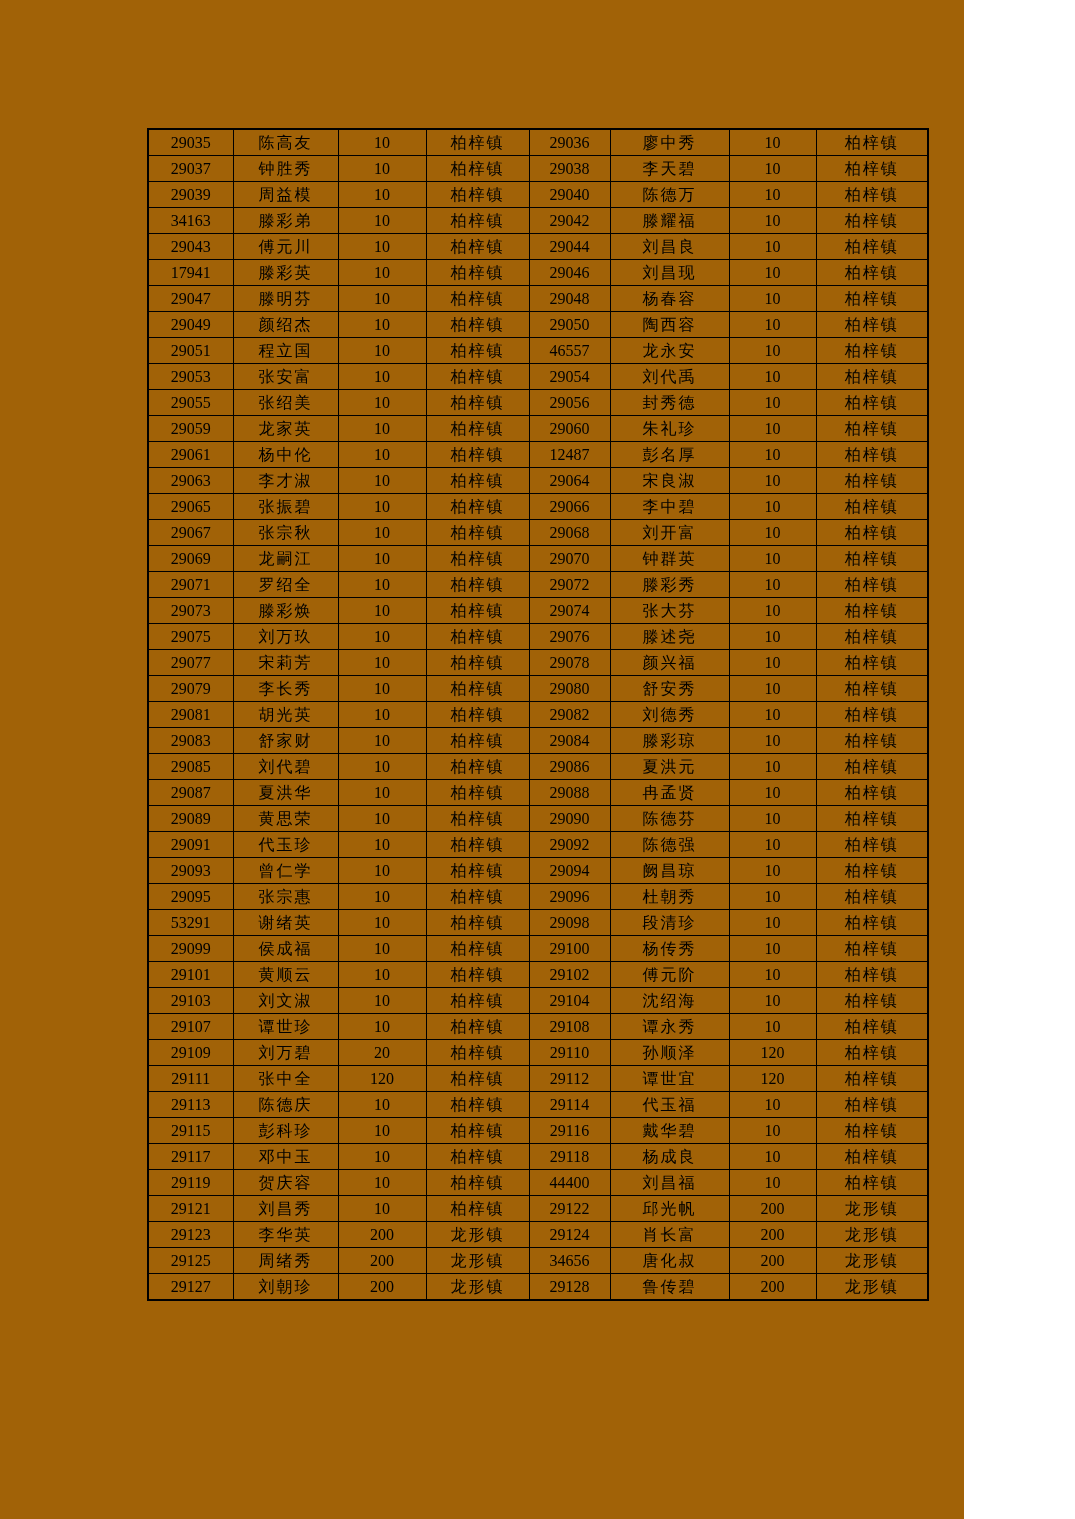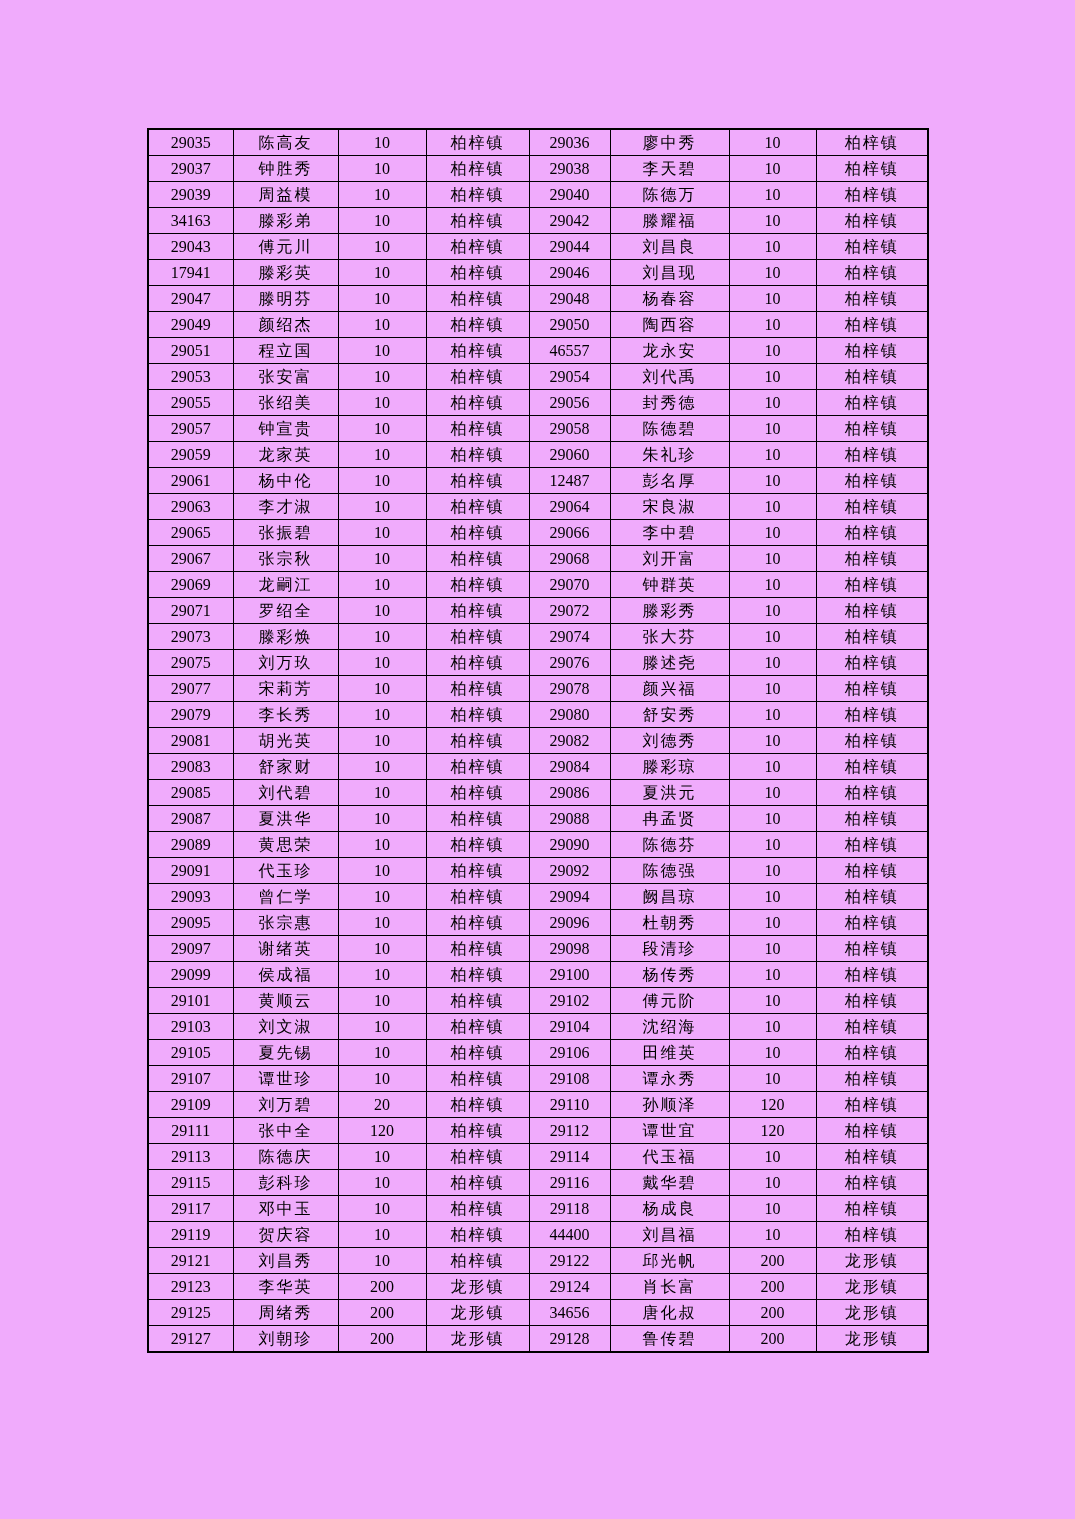--- a/index.html
+++ b/index.html
@@ -2,23 +2,23 @@
 <html><head>
 <meta charset="utf-8">
 <style>
   html, body {
     margin: 0;
     padding: 0;
     background: #ffffff;
   }
   .page {
     position: relative;
-    width: 1075px;
+    width: 964px;
     height: 1519px;
-    background: #f0abfc;
+    background: #a16207;
     font-family: "Liberation Serif", "DejaVu Serif", serif;
     overflow: hidden;
   }
   table.roster {
     position: absolute;
     left: 147px;
     top: 128px;
     width: 780px;
     border-collapse: collapse;
     table-layout: fixed;
@@ -169,30 +169,20 @@
           <td>29055</td>
           <td class="cn">张绍美</td>
           <td>10</td>
           <td class="cn">柏梓镇</td>
           <td>29056</td>
           <td class="cn">封秀德</td>
           <td>10</td>
           <td class="cn">柏梓镇</td>
         </tr>
         <tr>
-          <td>29057</td>
-          <td class="cn">钟宣贵</td>
-          <td>10</td>
-          <td class="cn">柏梓镇</td>
-          <td>29058</td>
-          <td class="cn">陈德碧</td>
-          <td>10</td>
-          <td class="cn">柏梓镇</td>
-        </tr>
-        <tr>
           <td>29059</td>
           <td class="cn">龙家英</td>
           <td>10</td>
           <td class="cn">柏梓镇</td>
           <td>29060</td>
           <td class="cn">朱礼珍</td>
           <td>10</td>
           <td class="cn">柏梓镇</td>
         </tr>
         <tr>
@@ -369,21 +359,21 @@
           <td>29095</td>
           <td class="cn">张宗惠</td>
           <td>10</td>
           <td class="cn">柏梓镇</td>
           <td>29096</td>
           <td class="cn">杜朝秀</td>
           <td>10</td>
           <td class="cn">柏梓镇</td>
         </tr>
         <tr>
-          <td>29097</td>
+          <td>53291</td>
           <td class="cn">谢绪英</td>
           <td>10</td>
           <td class="cn">柏梓镇</td>
           <td>29098</td>
           <td class="cn">段清珍</td>
           <td>10</td>
           <td class="cn">柏梓镇</td>
         </tr>
         <tr>
           <td>29099</td>
@@ -405,30 +395,20 @@
           <td>10</td>
           <td class="cn">柏梓镇</td>
         </tr>
         <tr>
           <td>29103</td>
           <td class="cn">刘文淑</td>
           <td>10</td>
           <td class="cn">柏梓镇</td>
           <td>29104</td>
           <td class="cn">沈绍海</td>
-          <td>10</td>
-          <td class="cn">柏梓镇</td>
-        </tr>
-        <tr>
-          <td>29105</td>
-          <td class="cn">夏先锡</td>
-          <td>10</td>
-          <td class="cn">柏梓镇</td>
-          <td>29106</td>
-          <td class="cn">田维英</td>
           <td>10</td>
           <td class="cn">柏梓镇</td>
         </tr>
         <tr>
           <td>29107</td>
           <td class="cn">谭世珍</td>
           <td>10</td>
           <td class="cn">柏梓镇</td>
           <td>29108</td>
           <td class="cn">谭永秀</td>

